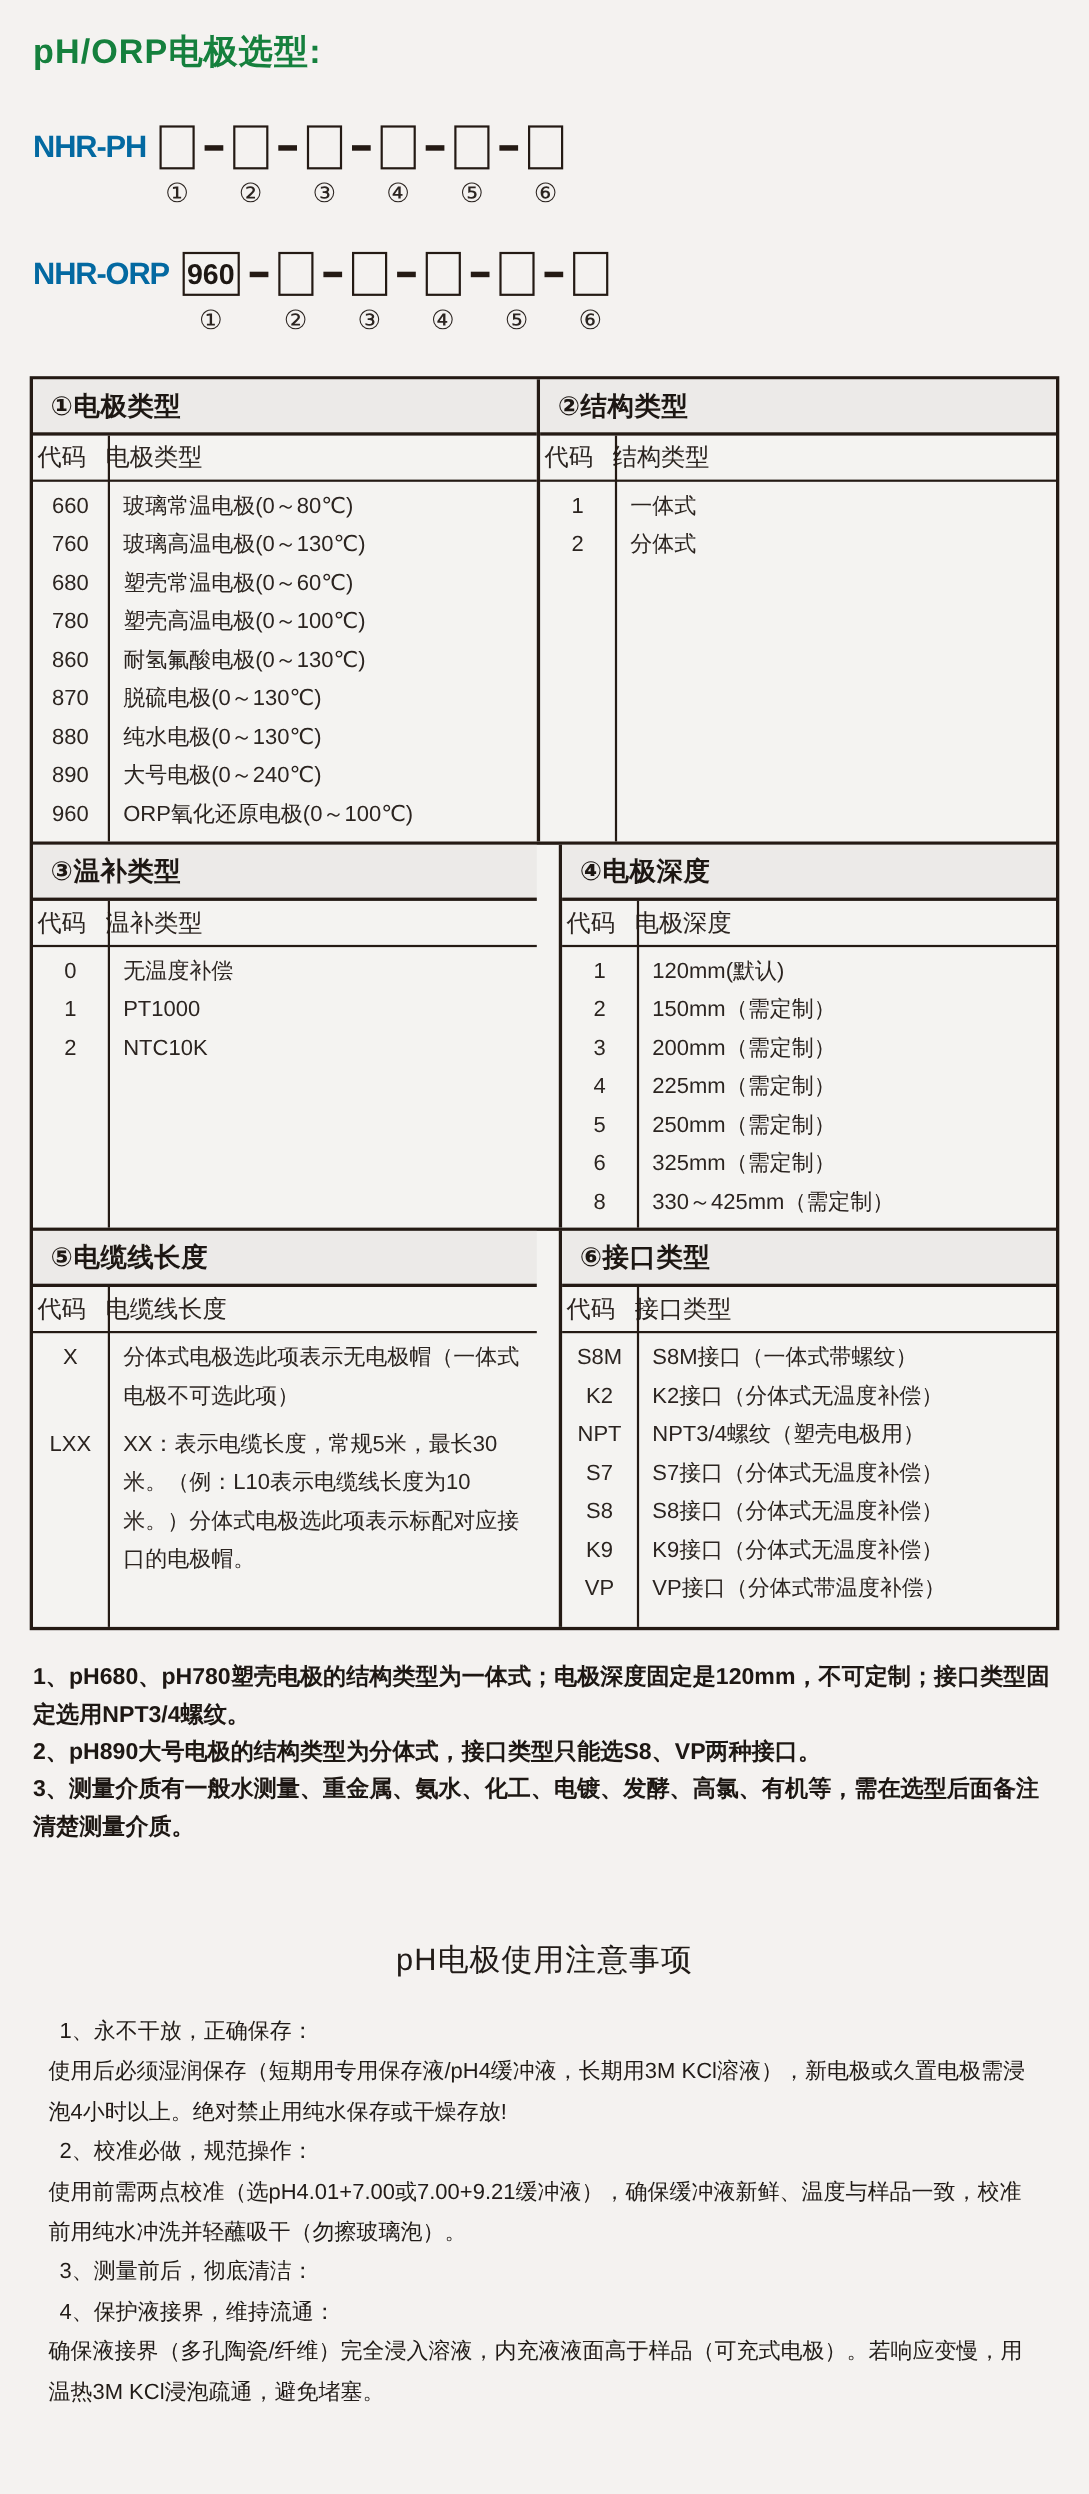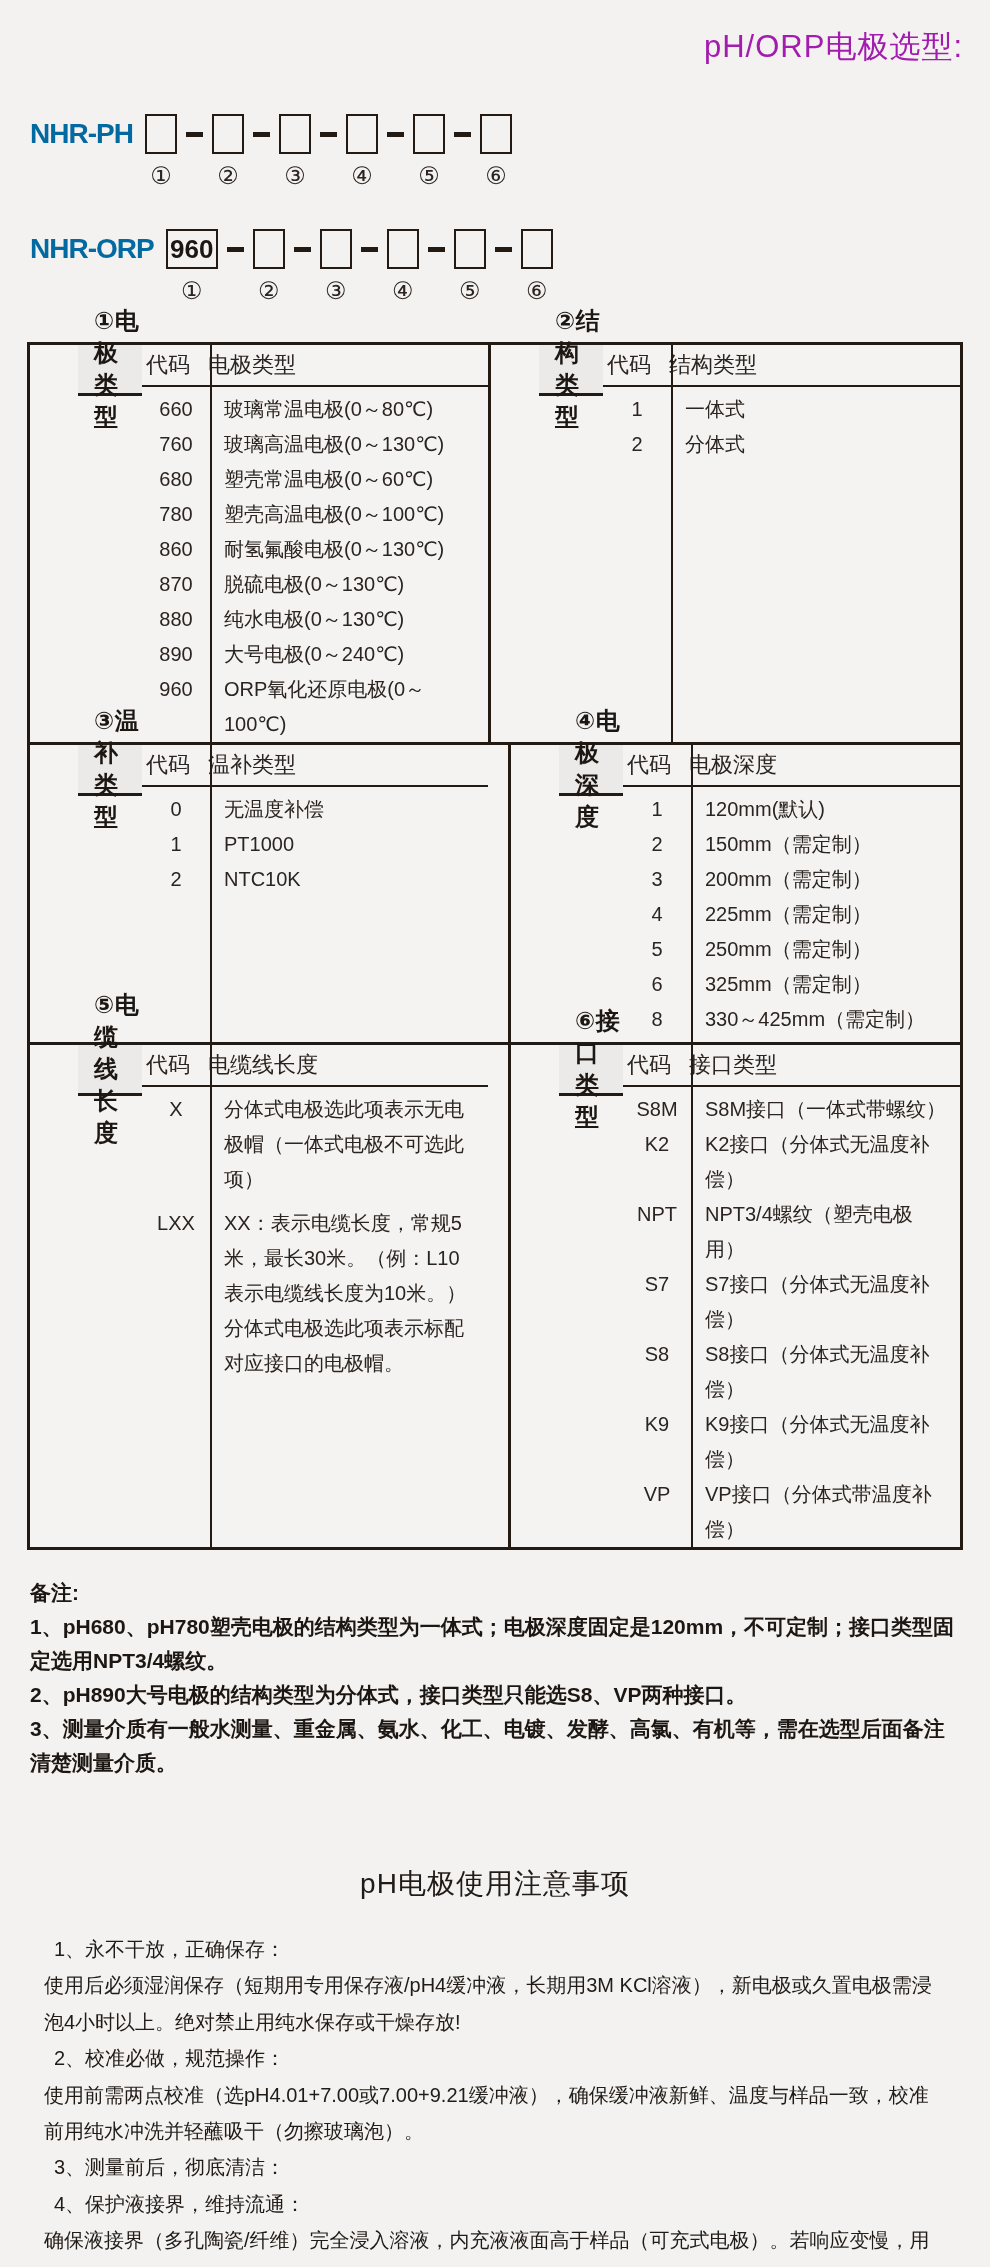--- a/index.html
+++ b/index.html
@@ -5,21 +5,21 @@
   html,body{margin:0;padding:0;background:#f4f2f0;}
   body{
     width:990px;height:2267px;overflow:hidden;position:relative;
     font-family:"Liberation Sans","DejaVu Sans",sans-serif;
     color:#2b2420;-webkit-font-smoothing:antialiased;
   }
   .page{padding:0 27px;}
 
   
   .doc-title{
-    margin:26px 0 0 3px;font-size:31px;font-weight:normal;color:#a21caf;letter-spacing:1px;text-align:right;
+    margin:26px 0 0 3px;font-size:31px;font-weight:bold;color:#15803d;letter-spacing:1px;
   }
 
   
   .diagram{display:flex;align-items:flex-start;margin-left:3px;}
   .diagram.ph{margin-top:46px;}
   .diagram.orp{margin-top:40px;}
   .dlabel{
     font-size:28px;font-weight:bold;color:#0369a1;line-height:40px;
     letter-spacing:-1px;margin-right:12px;white-space:nowrap;
   }
@@ -34,21 +34,21 @@
     font-family:"DejaVu Sans","Liberation Sans",sans-serif;}
   .ddash{width:17px;height:5px;background:#241a14;margin:18px 9px 0 9px;}
 
   
   .spec{
     width:936px;margin-top:38px;border:3px solid #241a14;box-sizing:border-box;
     background:#f4f3f1;
   }
   .section{display:flex;align-items:stretch;}
   .section + .section{border-top:3px solid #241a14;gap:20px;}
-  .sub{display:flex;flex-direction:row;box-sizing:border-box;padding-left:48px;}
+  .sub{display:flex;flex-direction:column;box-sizing:border-box;}
   .sub.left{width:458px;}
   .sub.right{flex:1;border-left:3px solid #241a14;}
   .sub-title{
     height:48px;flex:0 0 48px;background:#eceae8;border-bottom:3px solid #241a14;
     display:flex;align-items:center;padding-left:16px;
     font-size:24px;font-weight:bold;color:#1d1713;letter-spacing:0.5px;
   }
   .sub-grid{flex:1;position:relative;display:flex;flex-direction:column;}
   .sub-grid::before{
     content:"";position:absolute;left:68px;top:0;bottom:0;width:2px;background:#241a14;
@@ -355,21 +355,20 @@
                 <div class="tc code">VP</div>
                 <div class="tc desc">VP接口（分体式带温度补偿）</div>
               </div>
             </div>
           </div>
         </div>
       </div>
     </div>
 
   <div class="notes">
-    <p class="note-title">备注:</p>
 
   <p>1、pH680、pH780塑壳电极的结构类型为一体式；电极深度固定是120mm，不可定制；接口类型固定选用NPT3/4螺纹。</p>
       <p>2、pH890大号电极的结构类型为分体式，接口类型只能选S8、VP两种接口。</p>
       <p>3、测量介质有一般水测量、重金属、氨水、化工、电镀、发酵、高氯、有机等，需在选型后面备注清楚测量介质。</p>
     </div>
 
   <div class="usage-title">pH电极使用注意事项</div>
 
   <div class="usage">
 

